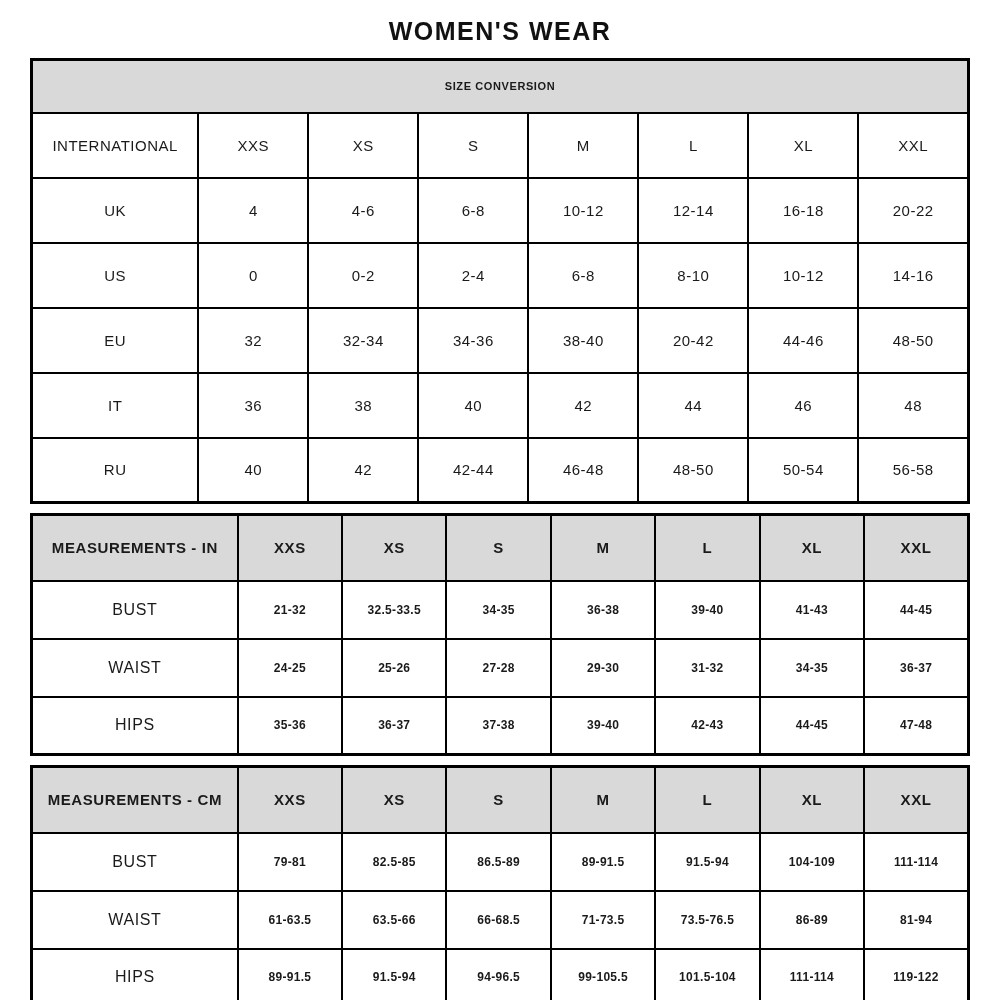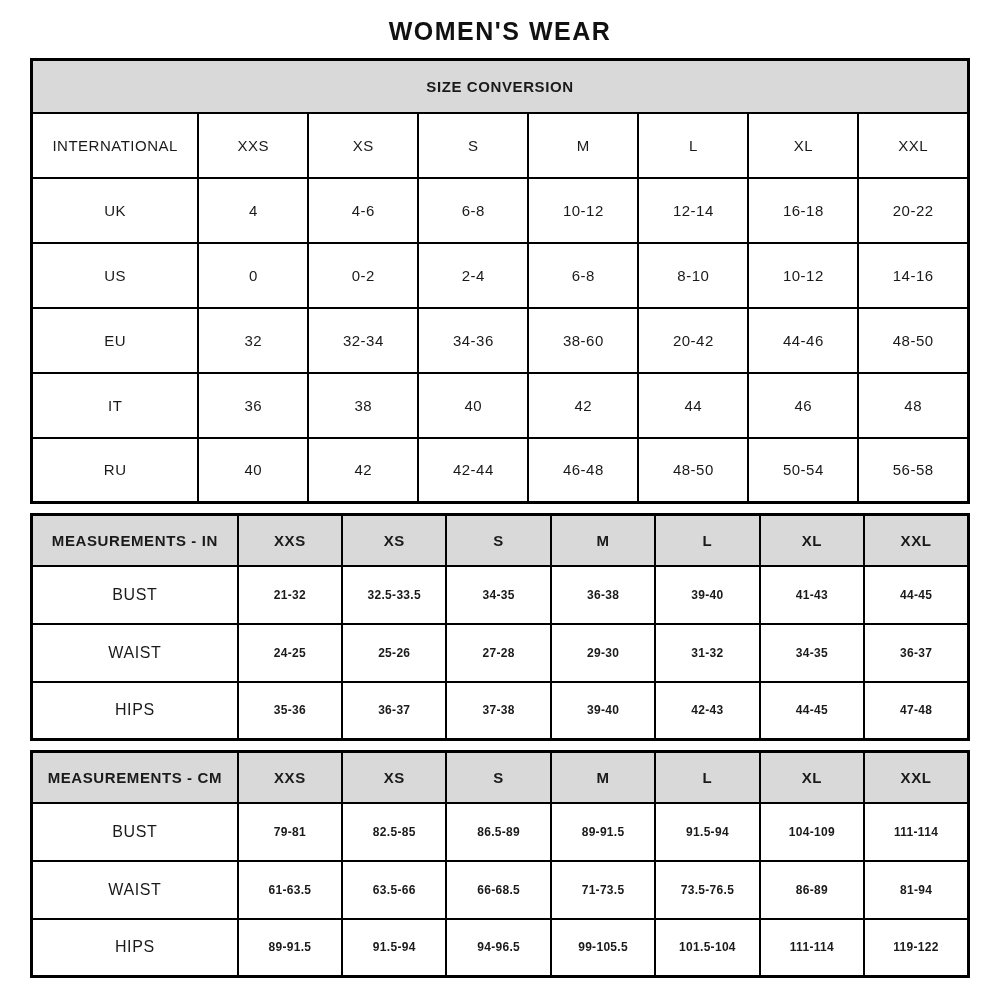--- a/index.html
+++ b/index.html
@@ -39,34 +39,34 @@
     padding: 2px 4px;
     overflow: hidden;
   }
   
   .conv col.label-col  { width: 17.8%; }
   .conv col.size-col   { width: 11.742%; }
   .conv thead tr { height: 53px; }
   .conv tbody tr { height: 65px; }
   .conv thead th {
     background: #d9d9d9;
-    font-size: 15px;
+    font-size: 11px;
     font-weight: 700;
     letter-spacing: 0.6px;
     margin-top: 16px;
   }
   .conv tbody td {
     font-size: 15px;
     font-weight: 400;
     letter-spacing: 0.5px;
   }
   
   .meas col.label-col { width: 22%; }
   .meas col.size-col  { width: 11.142%; }
-  .meas thead tr { height: 51px; }
+  .meas thead tr { height: 66px; }
   .meas tbody tr { height: 58px; }
   .meas thead th {
     background: #d9d9d9;
     font-size: 15px;
     font-weight: 700;
     letter-spacing: 0.6px;
   }
   .meas tbody td.row-label {
     font-size: 16px;
     font-weight: 400;
@@ -129,21 +129,21 @@
           <td class="size-cell">6-8</td>
           <td class="size-cell">8-10</td>
           <td class="size-cell">10-12</td>
           <td class="size-cell">14-16</td>
         </tr>
         <tr>
           <td class="row-label">EU</td>
           <td class="size-cell">32</td>
           <td class="size-cell">32-34</td>
           <td class="size-cell">34-36</td>
-          <td class="size-cell">38-60</td>
+          <td class="size-cell">38-40</td>
           <td class="size-cell">20-42</td>
           <td class="size-cell">44-46</td>
           <td class="size-cell">48-50</td>
         </tr>
         <tr>
           <td class="row-label">IT</td>
           <td class="size-cell">36</td>
           <td class="size-cell">38</td>
           <td class="size-cell">40</td>
           <td class="size-cell">42</td>

